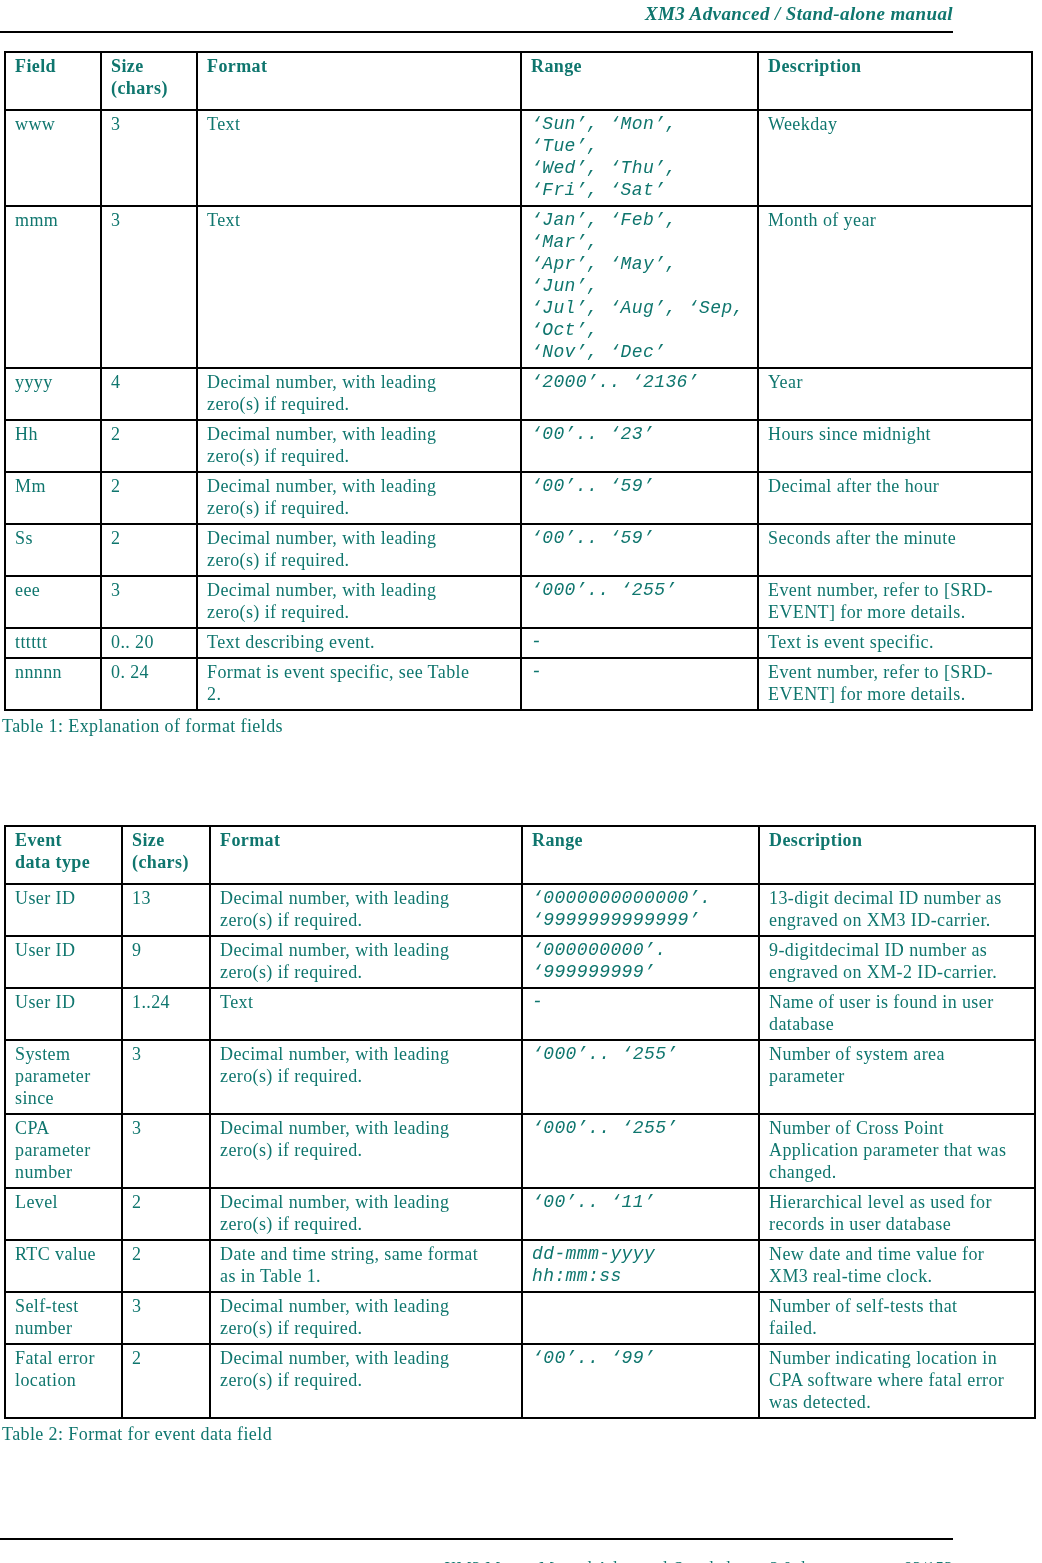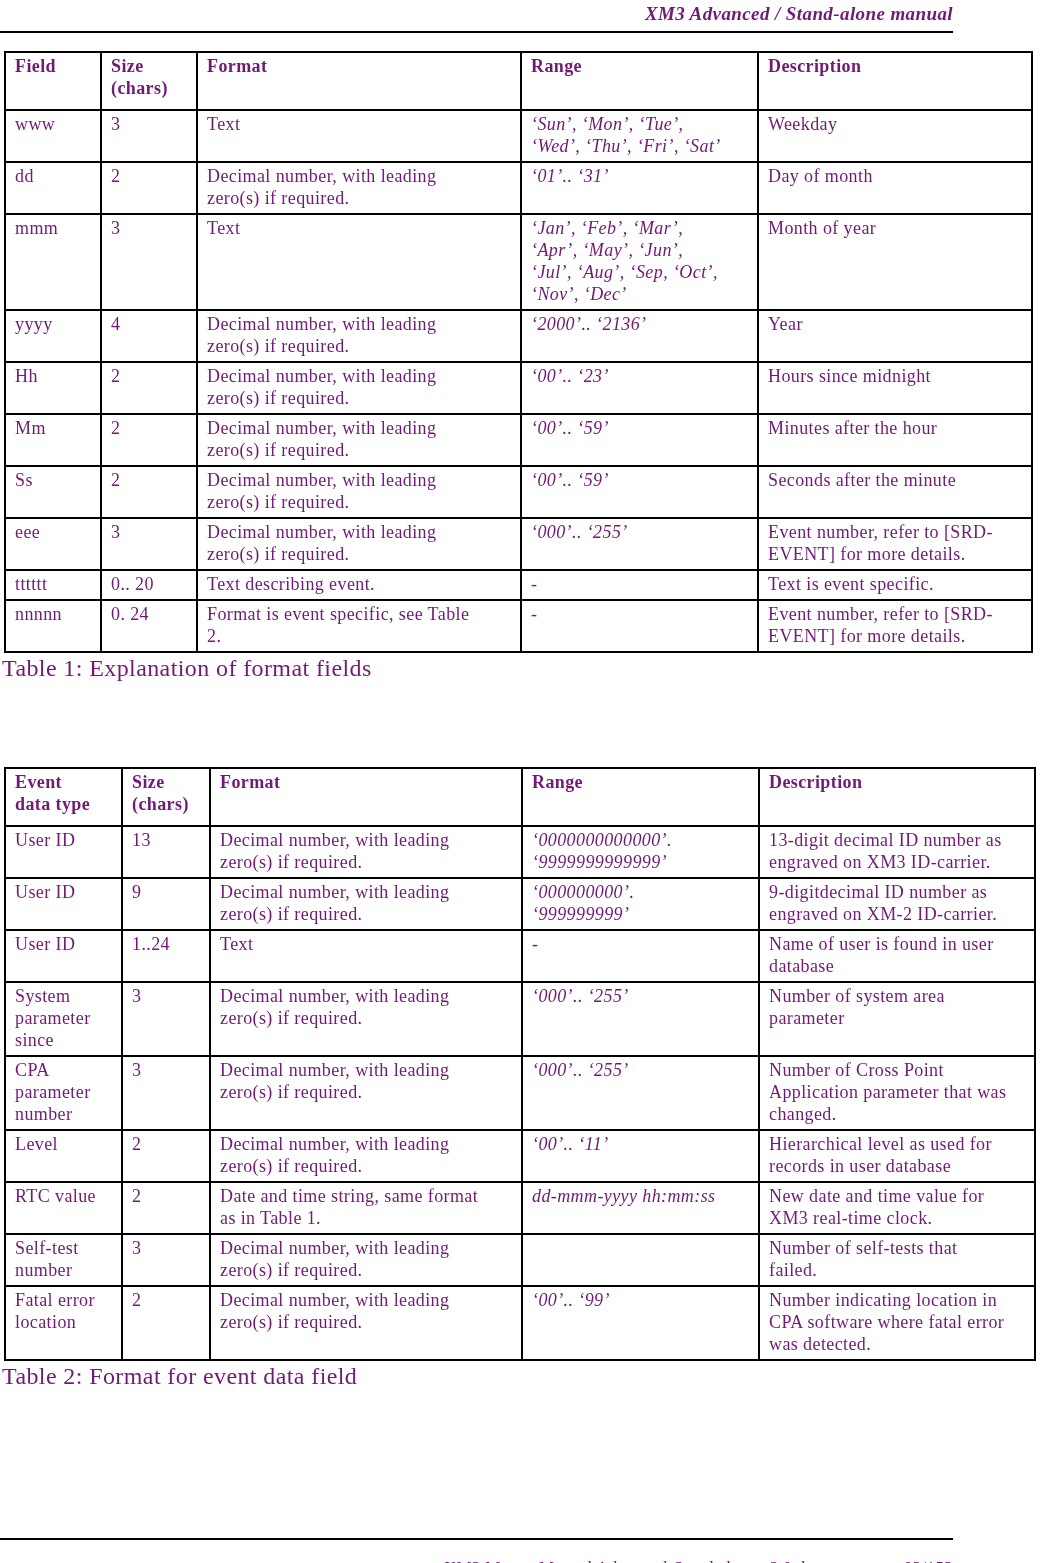--- a/index.html
+++ b/index.html
@@ -5,21 +5,21 @@
   html, body {
     margin: 0;
     padding: 0;
     background: #ffffff;
   }
   .page {
     position: relative;
     width: 1042px;
     height: 1563px;
     background: #ffffff;
-    color: #701a75;
+    color: #0f766e;
     font-family: "Liberation Serif", "DejaVu Serif", serif;
     overflow: hidden;
   }
   
   .page-header {
     width: 953px;
     padding-top: 3px;
   }
   .header-title {
     text-align: right;
@@ -53,39 +53,40 @@
     overflow: hidden;
     font-weight: normal;
   }
   table.doc-table th {
     font-weight: bold;
     padding-bottom: 10px;
   }
   
   table.doc-table tbody td:nth-child(4) {
     font-style: italic;
+    font-family: Liberation Mono, monospace;
   }
   #table1 { margin-top: 18px; width: 1027px; }
   #table2 { margin-top: 88px;  width: 1030px; }
 
   #table1 col.c1 { width: 96px; }
   #table1 col.c2 { width: 96px; }
   #table1 col.c3 { width: 324px; }
   #table1 col.c4 { width: 237px; }
   #table1 col.c5 { width: 274px; }
 
   #table2 col.c1 { width: 117px; }
   #table2 col.c2 { width: 88px; }
   #table2 col.c3 { width: 312px; }
   #table2 col.c4 { width: 237px; }
   #table2 col.c5 { width: 276px; }
 
   .caption {
     margin: 4px 0 0 2px;
-    font-size: 24px;
+    font-size: 18px;
     line-height: 22px;
     letter-spacing: 0.4px;
   }
   
   .page-footer {
     position: absolute;
     top: 1538px;
     left: 0;
     width: 953px;
   }
@@ -136,28 +137,20 @@
     <tbody>
         <tr>
           <td>www</td>
           <td>3</td>
           <td>Text</td>
           <td>‘Sun’, ‘Mon’, ‘Tue’,
 ‘Wed’, ‘Thu’, ‘Fri’, ‘Sat’</td>
           <td>Weekday</td>
         </tr>
         <tr>
-          <td>dd</td>
-          <td>2</td>
-          <td>Decimal number, with leading
-zero(s) if required.</td>
-          <td>‘01’.. ‘31’</td>
-          <td>Day of month</td>
-        </tr>
-        <tr>
           <td>mmm</td>
           <td>3</td>
           <td>Text</td>
           <td>‘Jan’, ‘Feb’, ‘Mar’,
 ‘Apr’, ‘May’, ‘Jun’,
 ‘Jul’, ‘Aug’, ‘Sep, ‘Oct’,
 ‘Nov’, ‘Dec’</td>
           <td>Month of year</td>
         </tr>
         <tr>
@@ -175,21 +168,21 @@
 zero(s) if required.</td>
           <td>‘00’.. ‘23’</td>
           <td>Hours since midnight</td>
         </tr>
         <tr>
           <td>Mm</td>
           <td>2</td>
           <td>Decimal number, with leading
 zero(s) if required.</td>
           <td>‘00’.. ‘59’</td>
-          <td>Minutes after the hour</td>
+          <td>Decimal after the hour</td>
         </tr>
         <tr>
           <td>Ss</td>
           <td>2</td>
           <td>Decimal number, with leading
 zero(s) if required.</td>
           <td>‘00’.. ‘59’</td>
           <td>Seconds after the minute</td>
         </tr>
         <tr>

